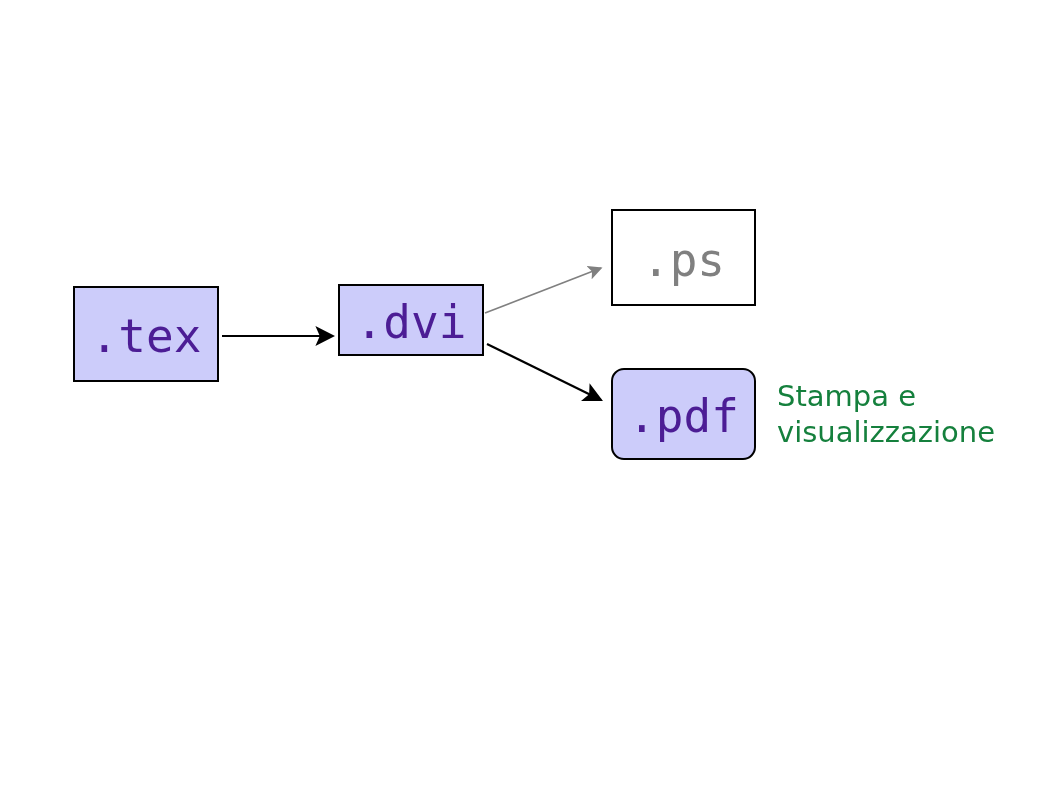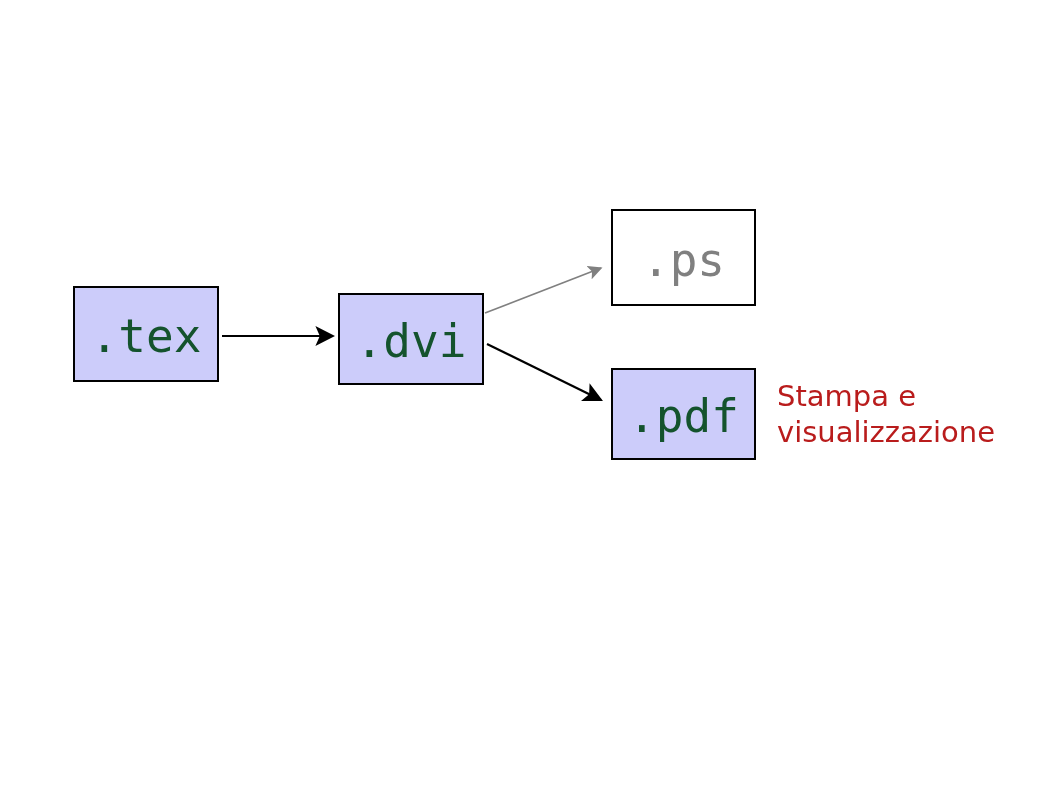--- a/index.html
+++ b/index.html
@@ -39,44 +39,44 @@
     position: relative;
     top: 2px;
   }
   .node-filled {
     background: #ccccfa;
   }
   .node-outline {
     background: #ffffff;
   }
   .label-dark {
-    color: #14532d;
+    color: #4c1d95;
   }
   .label-gray {
     color: #808080;
     text-align: center;
   }
   .annotation {
     position: absolute;
     font-family: "DejaVu Sans", sans-serif;
     font-size: 29px;
     line-height: 1.25;
     white-space: pre-line;
   }
   .annotation-gray {
     color: #808080;
   }
   .annotation-dark {
-    color: #b91c1c;
+    color: #15803d;
   }
   
   #node-tex { left: 73px;  top: 286px; width: 146px; height: 96px; }
-  #node-dvi { left: 338px; top: 293px; width: 146px; height: 92px; text-align: center; }
+  #node-dvi { left: 338px; top: 284px; width: 146px; height: 72px; text-align: center; }
   #node-ps  { left: 611px; top: 209px; width: 145px; height: 97px; }
-  #node-pdf { left: 611px; top: 368px; width: 145px; height: 92px; }
+  #node-pdf { left: 611px; top: 368px; width: 145px; height: 92px; border-radius: 13px; }
   
   #ann-stampa { left: 777px; top: 238px; }
   #ann-stampa-vis { left: 777px; top: 378px; }
 </style>
 </head>
 <body>
 
 <div id="canvas">
 
   <svg width="1058" height="794" viewBox="0 0 1058 794" style="position:absolute;left:0;top:0;">

